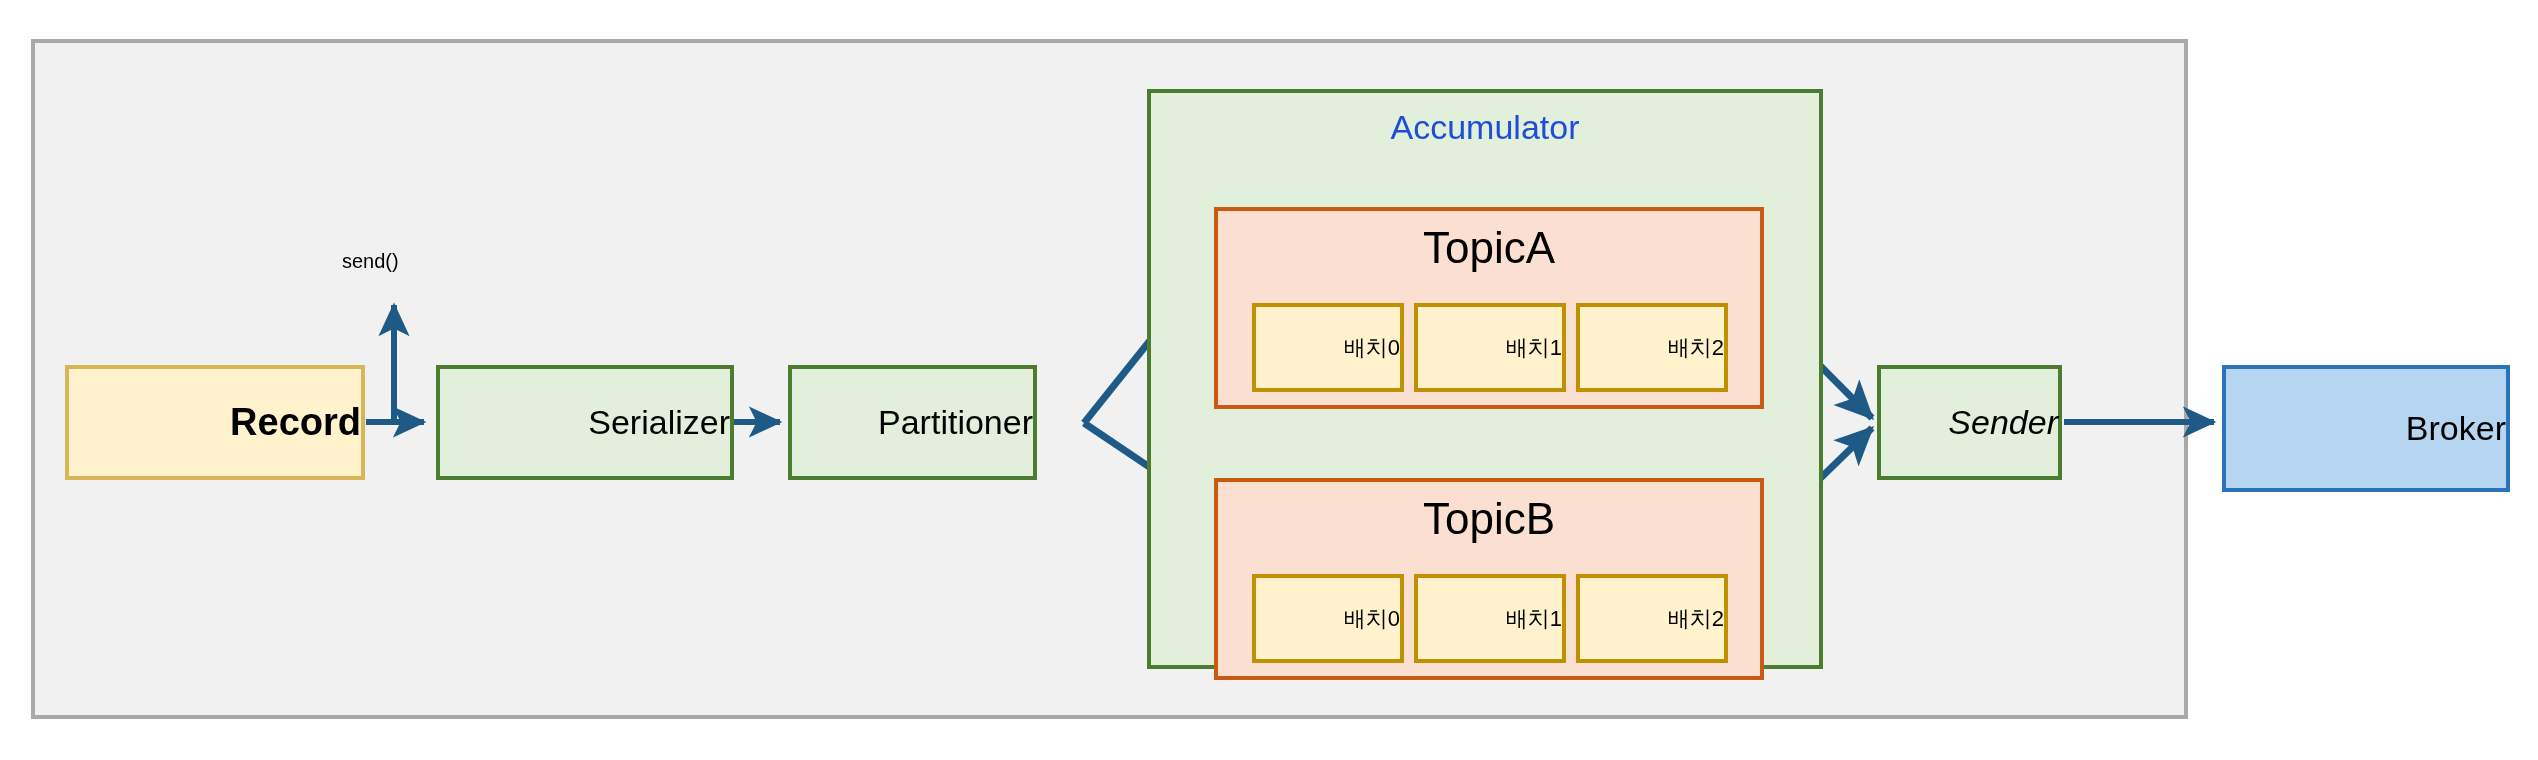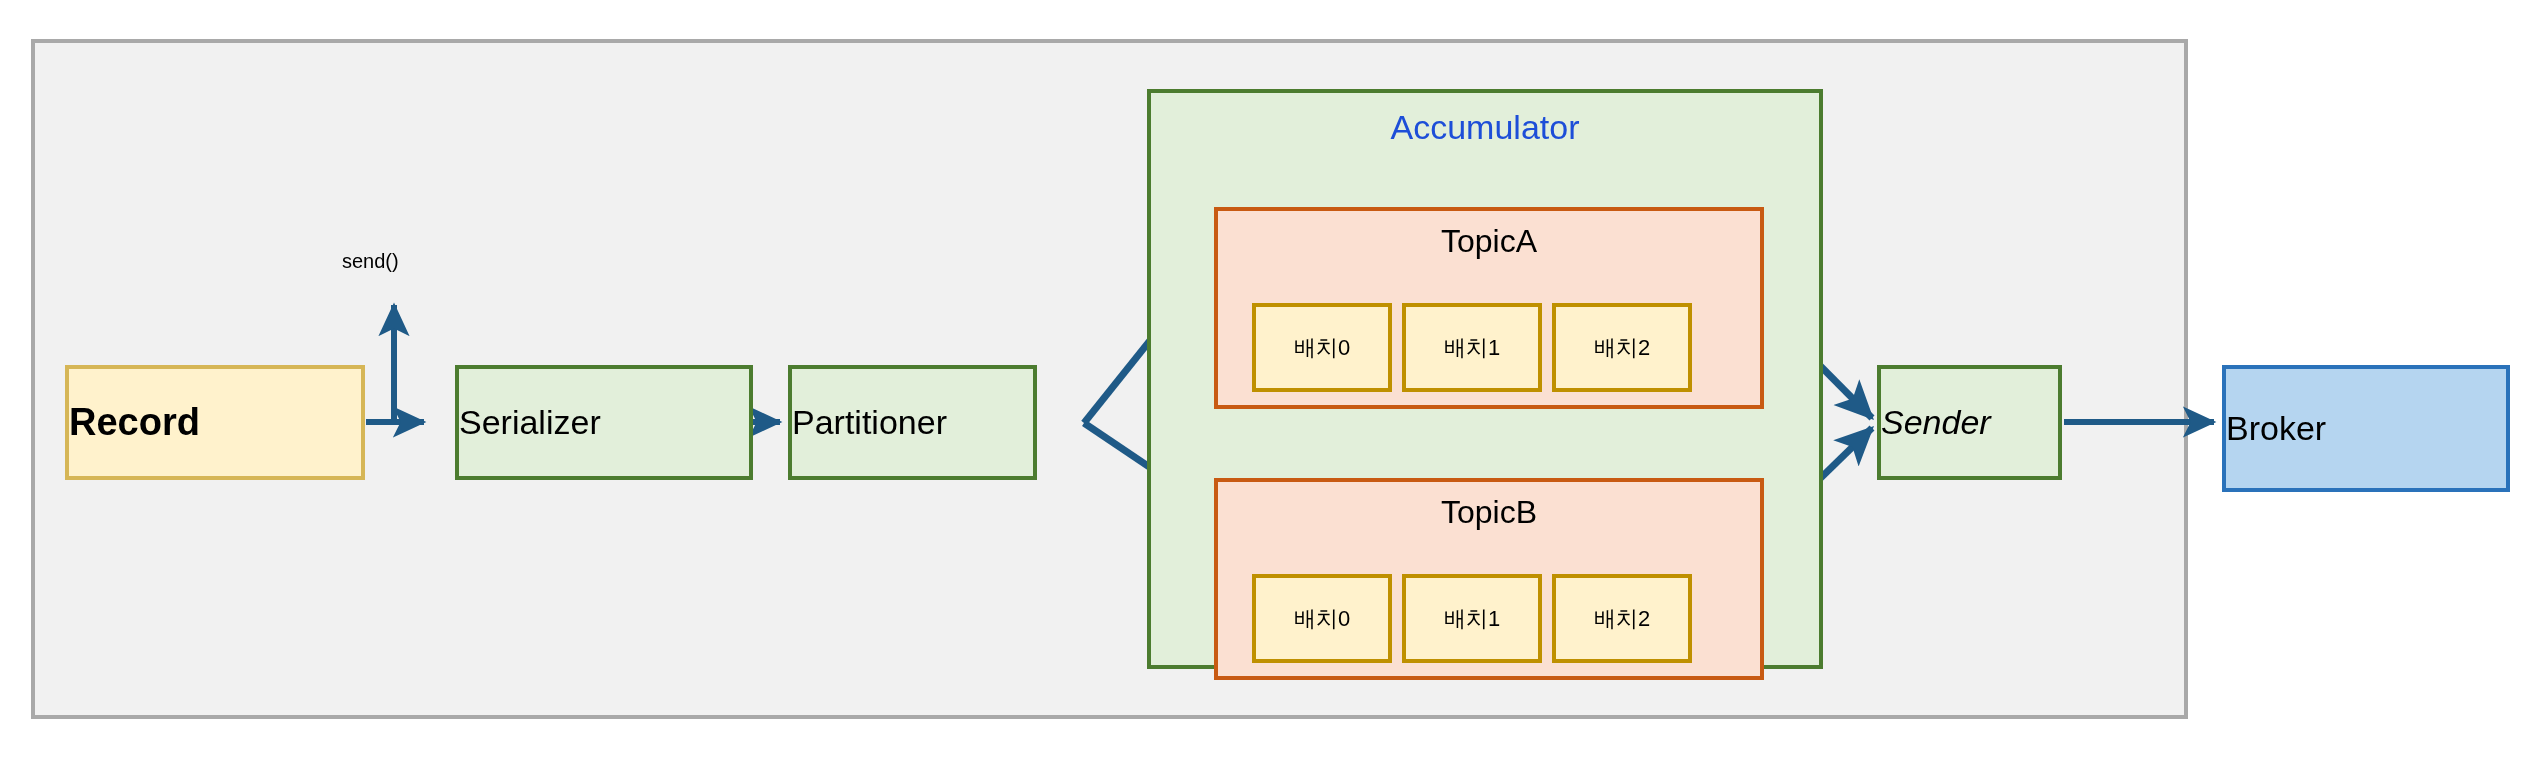--- a/index.html
+++ b/index.html
@@ -26,21 +26,21 @@
     height: 680px;
     background: #f1f1f1;
     border: 4px solid #a9a9a9;
     box-sizing: border-box;
   }
   .node {
     position: absolute;
     box-sizing: border-box;
     display: flex;
     align-items: center;
-    justify-content: flex-start;
+    justify-content: flex-end;
     text-align: center;
     color: #000000;
   }
   
   #record-node {
     left: 65px;
     top: 365px;
     width: 300px;
     height: 115px;
     background: #fff2cc;
@@ -48,21 +48,21 @@
     font-size: 38px;
     font-weight: bold;
   }
   
   .process-node {
     background: #e2efda;
     border: 4px solid #4c7c2f;
     font-size: 34px;
   }
   #serializer-node {
-    left: 455px;
+    left: 436px;
     top: 365px;
     width: 298px;
     height: 115px;
   }
   #partitioner-node {
     left: 788px;
     top: 365px;
     width: 249px;
     height: 115px;
   }
@@ -114,39 +114,39 @@
     left: 63px;
   }
   #topic-a-group { top: 114px; }
   #topic-b-group { top: 347px; margin-top: 38px; }
   .topic-title {
     position: absolute;
     left: 0;
     top: 12px;
     width: 100%;
     text-align: center;
-    font-size: 32px;
+    font-size: 44px;
     color: #000000;
   }
   .batch-row {
     position: absolute;
     left: 34px;
     top: 92px;
     display: flex;
     gap: 10px;
   }
   .batch-box {
-    width: 140px;
+    width: 152px;
     height: 89px;
     background: #fff2cc;
     border: 4px solid #bf9000;
     box-sizing: border-box;
     display: flex;
     align-items: center;
-    justify-content: center;
+    justify-content: flex-end;
     font-size: 22px;
     color: #000000;
   }
   
   #send-label {
     position: absolute;
     left: 342px;
     top: 250px;
     font-size: 20px;
     color: #000000;

